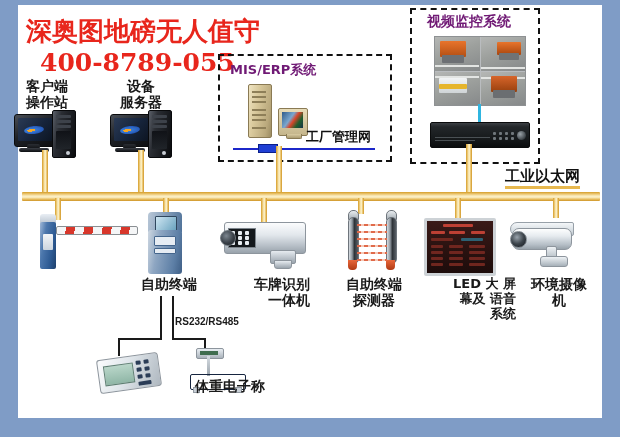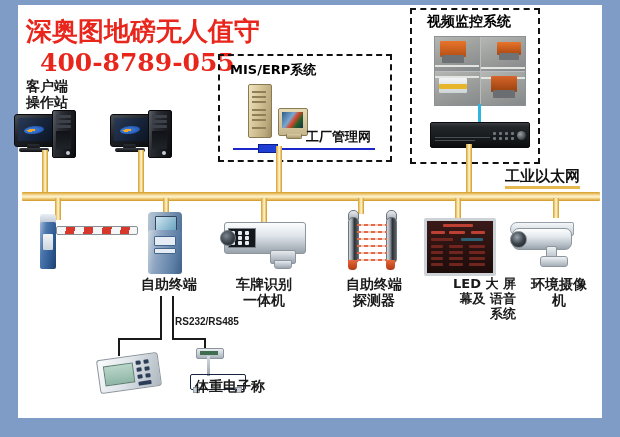--- a/index.html
+++ b/index.html
@@ -27,21 +27,21 @@
     color:#e8261c;font-weight:bold;font-size:25px;line-height:26px;white-space:nowrap;
   }
   .lbl{
     color:#1a1a1a;font-weight:bold;font-size:14px;line-height:16px;
     text-align:center;white-space:pre-line;
   }
   .lbl-sm{
     color:#1a1a1a;font-weight:bold;font-size:13px;line-height:15px;
     text-align:right;white-space:pre-line;
   }
-  .boxtitle{color:#000000;font-weight:bold;font-size:13px;line-height:15px;white-space:nowrap;}
+  .boxtitle{color:#701a75;font-weight:bold;font-size:13px;line-height:15px;white-space:nowrap;}
   .ethlabel{
     color:#111;font-weight:bold;font-size:15px;line-height:17px;white-space:nowrap;
     border-bottom:3px solid #e7b84f;padding-bottom:1px;
   }
   .factorynet{color:#111;font-weight:bold;font-size:13px;white-space:nowrap;}
   .rslbl{color:#1a1a1a;font-weight:bold;font-size:10px;white-space:nowrap;
          font-family:"Liberation Sans",sans-serif;}
 
   
   .dashbox{border:2px dashed #111;background:transparent;}
@@ -204,20 +204,22 @@
 
 <div id="stage">
   <div class="frame-bg"></div>
   <div class="page"></div>
 
   <div class="abs title" style="left:26px;top:17px;">深奥图地磅无人值守</div>
   <div class="abs phone" style="left:40px;top:50px;">400-8789-055</div>
 
   <div class="abs lbl" style="left:6px;top:78px;width:82px;">客户端
 操作站</div>
+  <div class="abs lbl" style="left:100px;top:78px;width:82px;">设备
+服务器</div>
 
   <div class="pc" style="left:14px;top:108px;width:62px;height:48px;">
     <div class="mon-body">
         <div class="mon-screen">
           <div class="mon-logo"></div>
         </div>
       </div>
     <div class="mon-stand"></div>
       <div class="mon-base"></div>
     <div class="tower">
@@ -357,21 +359,21 @@
       <div class="cam-ir-d" style="left:9px;top:7px;"></div>
       <div class="cam-ir-d" style="left:16px;top:7px;"></div>
       <div class="cam-ir-d" style="left:2px;top:12px;"></div>
       <div class="cam-ir-d" style="left:9px;top:12px;"></div>
       <div class="cam-ir-d" style="left:16px;top:12px;"></div>
     </div>
     <div class="cam-lens" style="left:2px;top:10px;width:14px;height:14px;"></div>
     <div class="cam-mount" style="left:52px;top:30px;width:24px;height:12px;"></div>
     <div class="cam-mount" style="left:56px;top:40px;width:16px;height:7px;border-radius:0 0 3px 3px;"></div>
   </div>
-  <div class="abs lbl" style="left:218px;top:276px;width:92px;">车牌识别
+  <div class="abs lbl" style="left:218px;top:276px;width:92px;text-align:right;">车牌识别
 一体机</div>
 
   <div class="abs" style="left:344px;top:210px;width:62px;height:64px;">
     <div class="ir-cap" style="left:4px;top:0;"></div>
     <div class="ir-post" style="left:4px;top:7px;height:45px;"></div>
     <div class="ir-foot" style="left:4px;top:50px;"></div>
     <div class="ir-cap" style="left:42px;top:0;"></div>
     <div class="ir-post" style="left:42px;top:7px;height:45px;"></div>
     <div class="ir-foot" style="left:42px;top:50px;"></div>
     <div class="ir-beam" style="left:13px;top:14px;width:30px;"></div>

